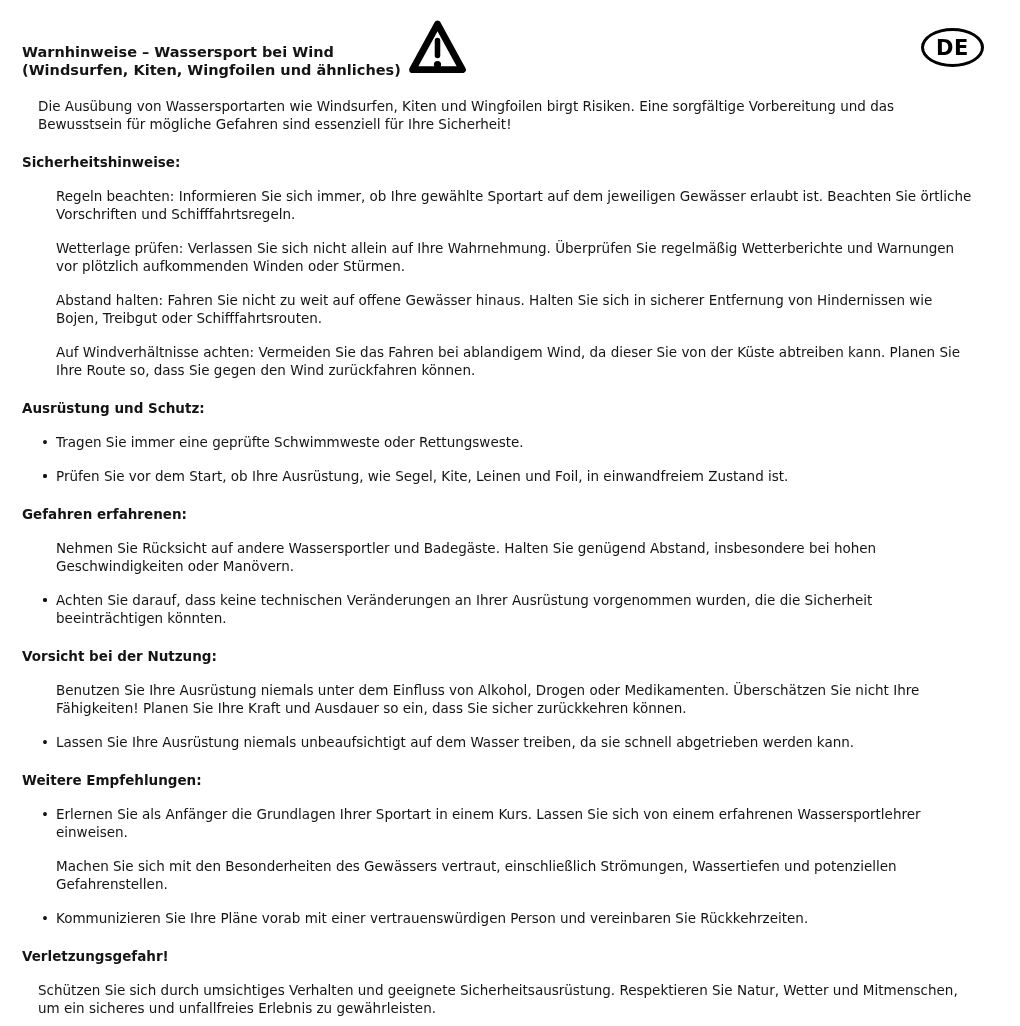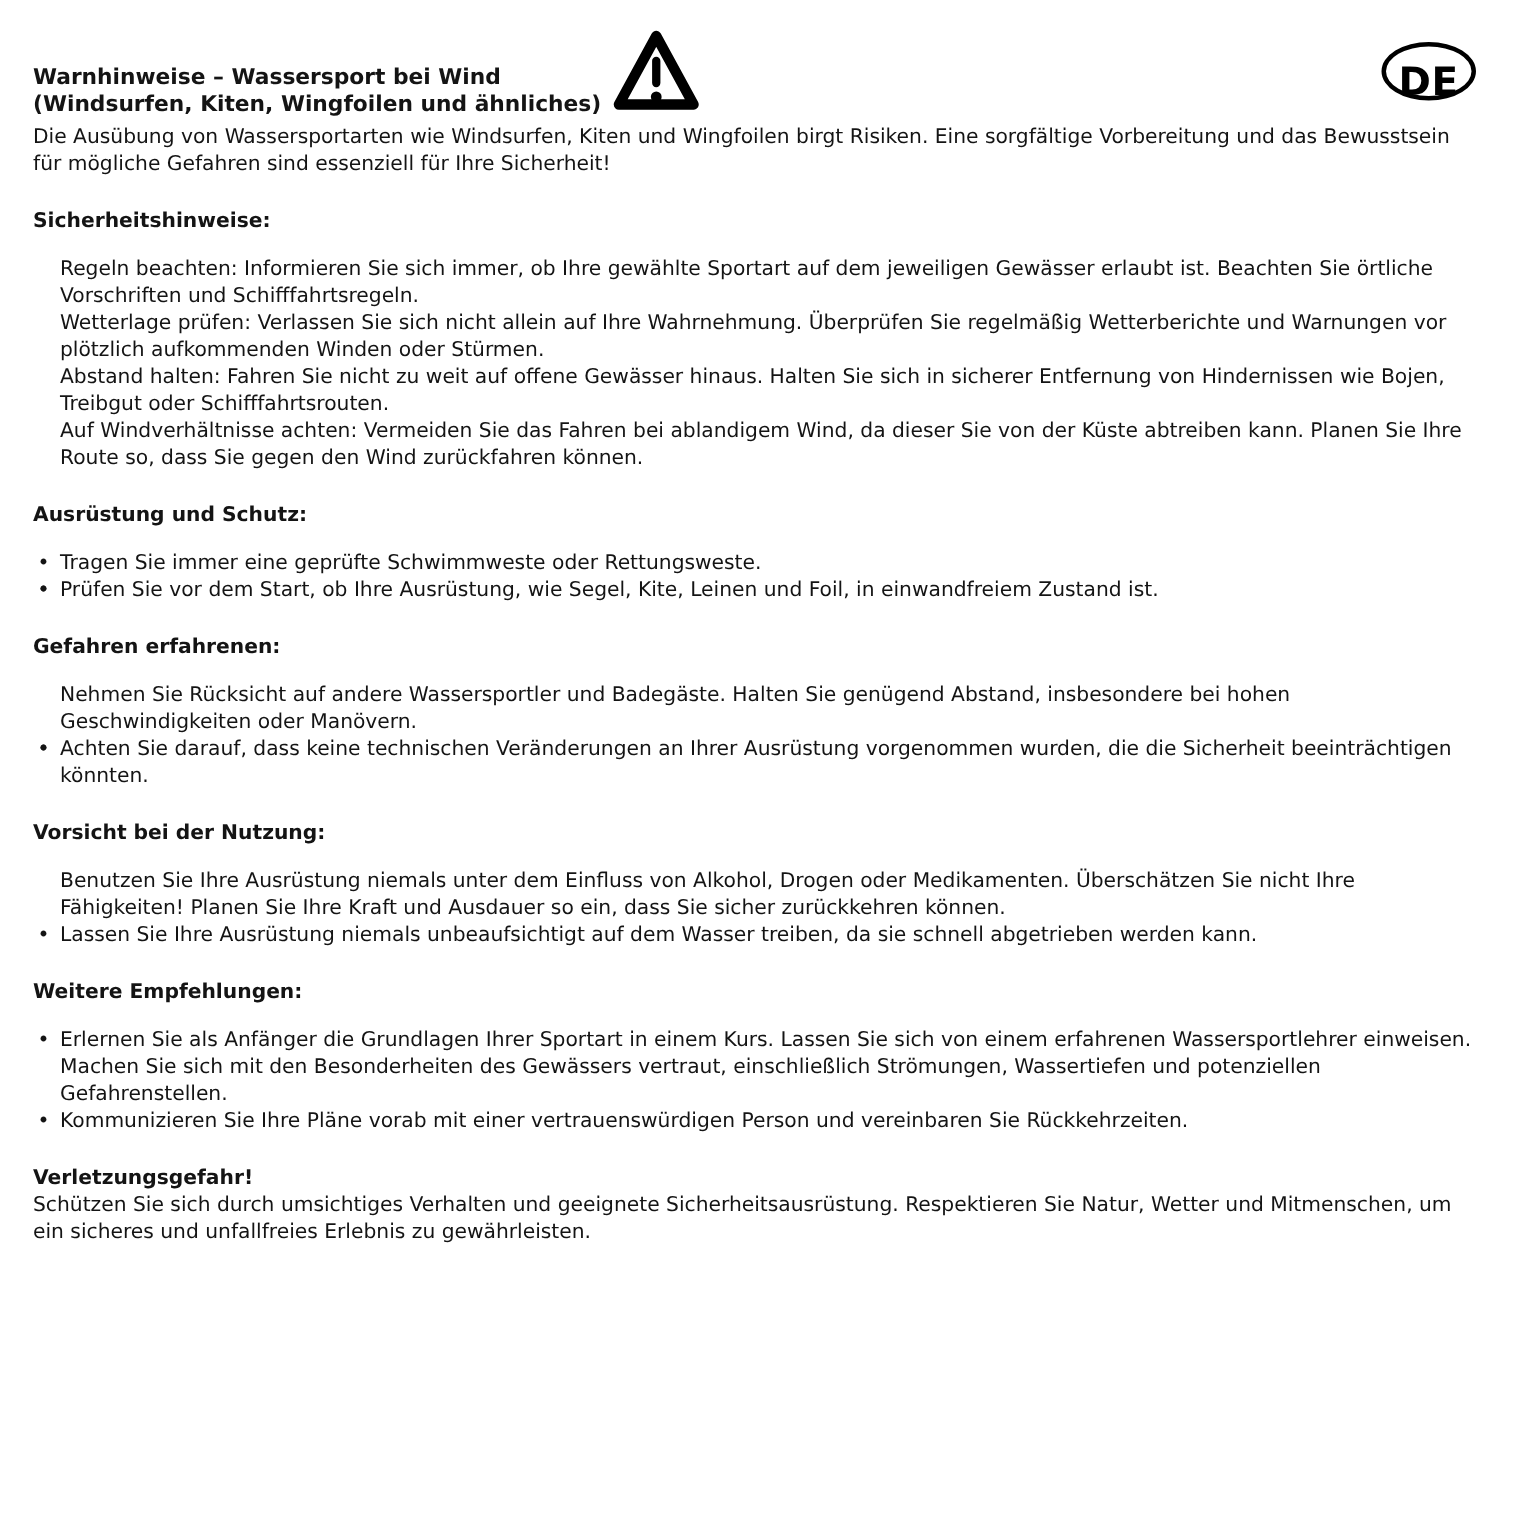--- a/index.html
+++ b/index.html
@@ -42,39 +42,39 @@
   }
   .lang-badge {
     position: absolute;
     top: 28px;
     right: 36px;
     width: 57px;
     height: 33px;
     border: 3.5px solid #000;
     border-radius: 50%;
     display: flex;
-    align-items: flex-end;
+    align-items: center;
     justify-content: center;
     font-weight: bold;
-    font-size: 26px;
+    font-size: 21px;
     letter-spacing: 0.5px;
     color: #000;
   }
   
   section h2 {
     margin: 20px 0 0 0;
     font-size: 13.5px;
     line-height: 18px;
     font-weight: bold;
   }
   section:first-child h2 { margin-top: 19px; }
   .items { margin-top: 0; }
   .items.spaced { margin-top: 14px; }
   p.item {
-    margin: 0;
+    margin: 16px;
     position: relative;
     padding-left: 18px;
   }
   p.item.flush { padding-left: 0; }
   p.item .bullet {
     position: absolute;
     left: 3px;
     top: 0;
   }
 </style>

